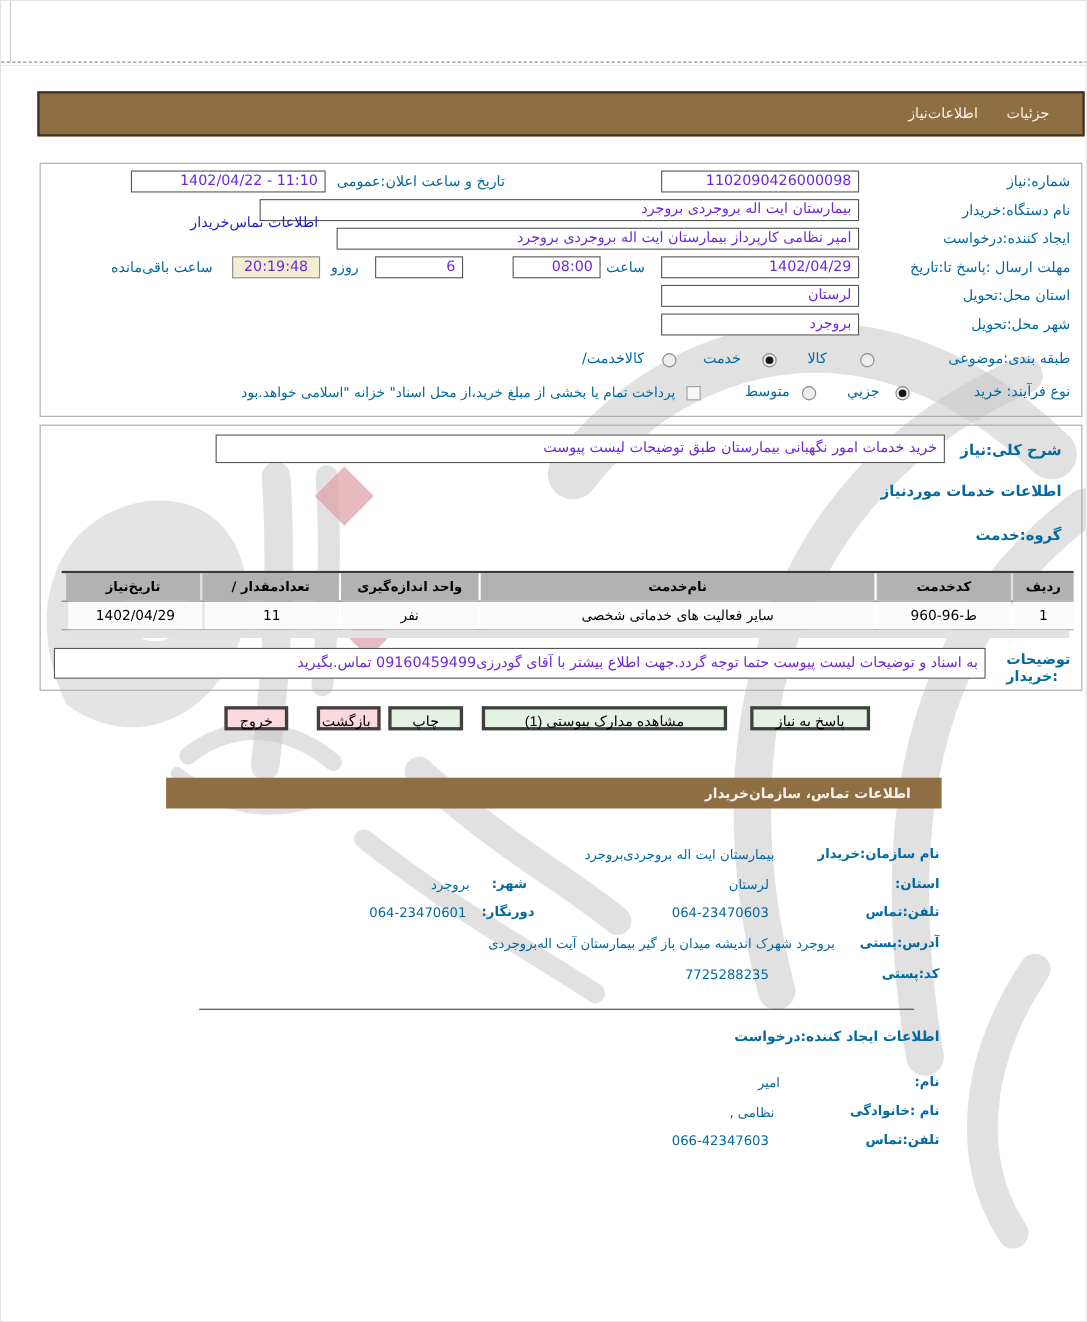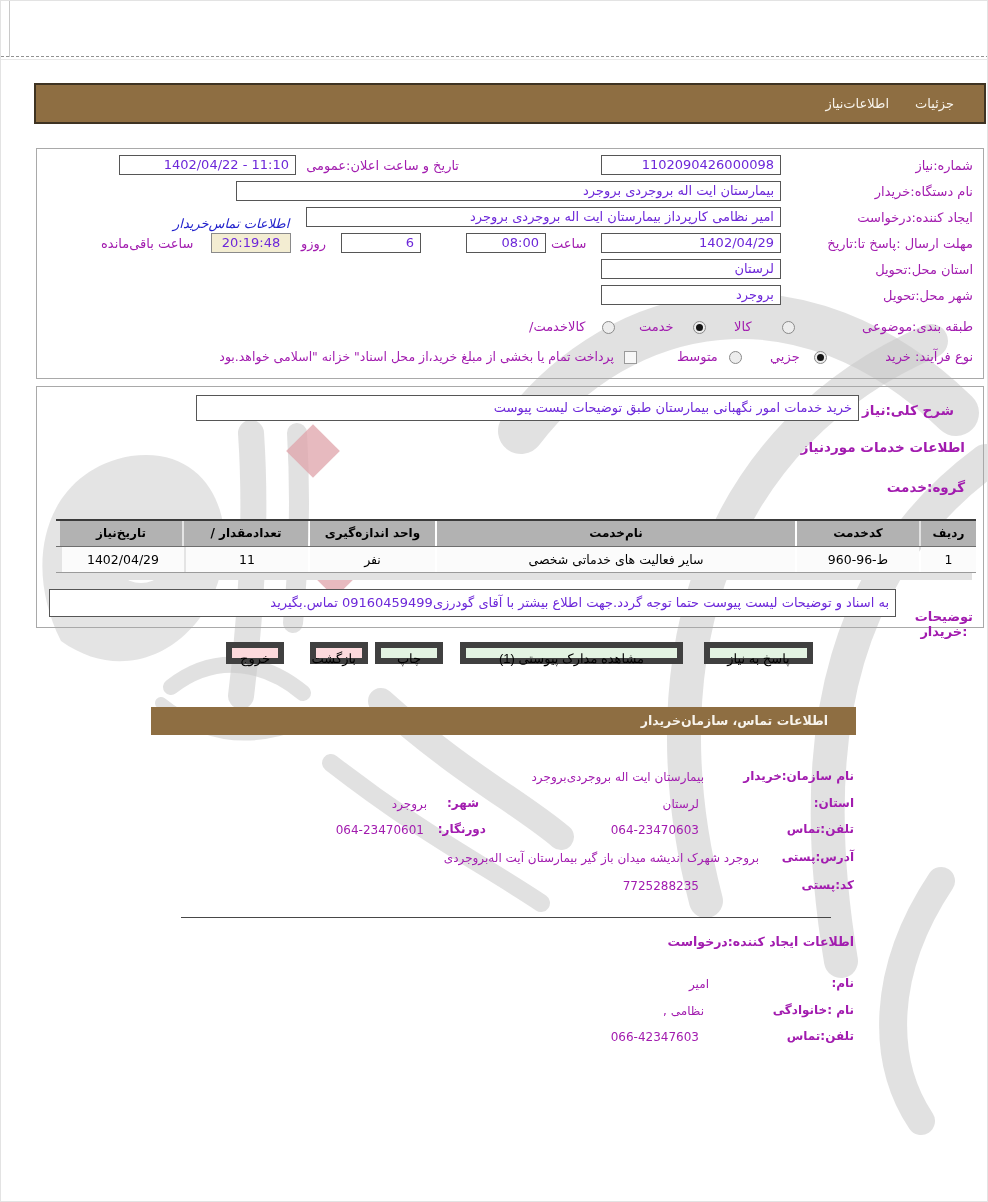--- a/index.html
+++ b/index.html
@@ -1,27 +1,27 @@
 <!DOCTYPE html>
 <html lang="fa" dir="rtl"><head>
 <meta charset="utf-8">
 <style>
   html,body{margin:0;padding:0;background:#fff;}
   #page{position:relative;width:988px;height:1202px;background:#fff;overflow:hidden;
         font-family:"DejaVu Sans",sans-serif;border:1px solid #e3e3e3;box-sizing:border-box;direction:rtl;}
   .ab{position:absolute;white-space:nowrap;}
-  .lbl{font-size:13px;color:#a21caf;}
+  .lbl{font-size:13px;color:#0369a1;}
   .b{font-weight:bold;}
   .fld{position:absolute;background:#fff;border:1px solid #565656;font-size:13px;color:#6d28d9;
        padding:1px 6px;box-sizing:border-box;height:20px;line-height:16px;overflow:hidden;
        white-space:nowrap;text-align:right;z-index:2;}
   .fld.tall{height:26px;line-height:22px;}
   .bar{position:absolute;background:#8E6E42;color:#f8f4ec;box-sizing:border-box;z-index:2;}
-  .btn{position:absolute;height:22px;border:6px solid #404040;font-size:13px;color:#000;
-       text-align:center;line-height:20px;box-sizing:border-box;cursor:pointer;z-index:2;margin-left:22px;}
+  .btn{position:absolute;height:22px;border:3px solid #404040;font-size:13px;color:#000;
+       text-align:center;line-height:20px;box-sizing:border-box;cursor:pointer;z-index:2;}
   .btn.green{background:#e3f3e2;}
   .btn.pink{background:#fcd9dc;}
   .radio{position:absolute;width:13px;height:13px;border-radius:50%;border:1px solid #8a8a8a;
          background:#ededed;box-sizing:border-box;z-index:2;}
   .radio.checked::after{content:'';position:absolute;left:2px;top:2px;right:2px;bottom:2px;
          background:#141414;border-radius:50%;}
   .checkbox{position:absolute;width:13px;height:13px;border:1px solid #9a9a9a;background:#f7f7f7;
          box-sizing:border-box;z-index:2;}
   .box{position:absolute;border:1px solid #a9a9a9;background:transparent;z-index:1;}
   .thead-cell{background:#b2b2b2;font-weight:bold;font-size:12px;text-align:center;
@@ -77,21 +77,21 @@
   <span class="ab lbl" style="right:14px;top:157px;">شماره:نیاز</span>
   <div class="fld" dir="ltr" style="left:600px;top:154px;width:180px;">1102090426000098</div>
   <span class="ab lbl" style="right:528px;top:157px;">تاریخ و ساعت اعلان:عمومی</span>
   <div class="fld" dir="ltr" style="left:118px;top:154px;width:177px;">1402/04/22 - 11:10</div>
 
   <span class="ab lbl" style="right:14px;top:183px;">نام دستگاه:خریدار</span>
   <div class="fld" style="left:235px;top:180px;width:545px;">بیمارستان ایت اله بروجردی بروجرد</div>
 
   <span class="ab lbl" style="right:14px;top:209px;">ایجاد کننده:درخواست</span>
   <div class="fld" style="left:305px;top:206px;width:475px;">امیر نظامی کارپرداز بیمارستان ایت اله بروجردی بروجرد</div>
-  <span class="ab link" style="left:172px;top:215px;font-style:italic;">اطلاعات تماس‌خریدار</span>
+  <span class="ab link" style="left:172px;top:194px;">اطلاعات تماس‌خریدار</span>
 
   <span class="ab lbl" style="right:14px;top:235px;">مهلت ارسال :پاسخ تا:تاریخ</span>
   <div class="fld" dir="ltr" style="left:600px;top:232px;width:180px;">1402/04/29</div>
   <span class="ab lbl" style="left:550px;top:235px;">ساعت</span>
   <div class="fld" dir="ltr" style="left:465px;top:232px;width:80px;">08:00</div>
   <div class="fld" dir="ltr" style="left:340px;top:232px;width:80px;">6</div>
   <span class="ab lbl" style="left:300px;top:235px;">روزو</span>
   <div class="fld countdown" dir="ltr" style="left:210px;top:232px;width:80px;text-align:center;border-color:#8a8a8a;">20:19:48</div>
   <span class="ab lbl" style="left:100px;top:235px;">ساعت باقی‌مانده</span>
 
@@ -112,21 +112,21 @@
   <span class="ab lbl" style="right:14px;top:348px;">نوع فرآیند: خرید</span>
   <span class="radio checked" style="left:813px;top:350px;"></span>
   <span class="ab lbl" style="left:769px;top:348px;">جزیي</span>
   <span class="radio" style="left:728px;top:350px;"></span>
   <span class="ab lbl" style="left:676px;top:348px;">متوسط</span>
   <span class="checkbox" style="left:623px;top:350px;"></span>
   <span class="ab lbl" style="right:373px;top:348px;font-size:12.5px;">پرداخت تمام یا بخشی از مبلغ خرید،از محل اسناد" خزانه "اسلامی خواهد.بود</span>
 
   <div class="box" style="left:35px;top:385px;width:946px;height:240px;"></div>
 
-  <span class="ab lbl b" style="right:33px;top:401px;font-size:13.5px;text-align:right;">شرح کلی:نیاز</span>
+  <span class="ab lbl b" style="right:22px;top:401px;font-size:13.5px;text-align:right;">شرح کلی:نیاز</span>
   <div class="fld tall" style="left:195px;top:394px;width:663px;">خرید خدمات امور نگهبانی بیمارستان طبق توضیحات لیست پیوست</div>
 
   <span class="ab lbl b" style="right:22px;top:438px;font-size:13.5px;">اطلاعات خدمات موردنیاز</span>
 
   <span class="ab lbl b" style="right:22px;top:478px;font-size:13.5px;">گروه:خدمت</span>
 
   <div class="ab" style="left:55px;top:518px;width:920px;z-index:2;">
     <div style="display:flex;gap:2px;border-top:2px solid #3a3a3a;border-bottom:1px solid #6e6e6e;">
       <div class="thead-cell" style="width:55px;">ردیف</div>
       <div class="thead-cell" style="width:122px;">کدخدمت</div>
@@ -139,21 +139,21 @@
       <div class="trow-cell" style="width:55px;">1</div>
       <div class="trow-cell" style="width:122px;" dir="ltr">960-96-ط</div>
       <div class="trow-cell" style="width:358px;">سایر فعالیت های خدماتی شخصی</div>
       <div class="trow-cell" style="width:125px;">نفر</div>
       <div class="trow-cell" style="width:122px;">11</div>
       <div class="trow-cell" style="width:122px;" dir="ltr">1402/04/29</div>
     </div>
     <div style="margin:0 4px;height:7px;background:#e2e2e2;"></div>
   </div>
 
-  <div class="ab" style="right:14px;top:608px;text-align:center;z-index:2;">
+  <div class="ab" style="right:14px;top:592px;text-align:left;z-index:2;">
     <div class="lbl b" style="line-height:15px;font-size:13px;">توضیحات</div>
     <div class="lbl b" style="line-height:15px;font-size:13px;">:خریدار</div>
   </div>
   <div class="fld" style="left:48px;top:588px;width:847px;height:28px;line-height:24px;">به اسناد و توضیحات لیست پیوست حتما توجه گردد.جهت اطلاع بیشتر با آقای گودرزی09160459499 تماس.بگیرید</div>
 
   <button class="btn green" style="left:681px;top:641px;width:109px;">پاسخ به نیاز</button>
   <button class="btn green" style="left:437px;top:641px;width:223px;">مشاهده مدارک پیوستی (1)</button>
   <button class="btn green" style="left:352px;top:641px;width:68px;">چاپ</button>
   <button class="btn pink" style="left:287px;top:641px;width:58px;">بازگشت</button>
   <button class="btn pink" style="left:203px;top:641px;width:58px;">خروج</button>

